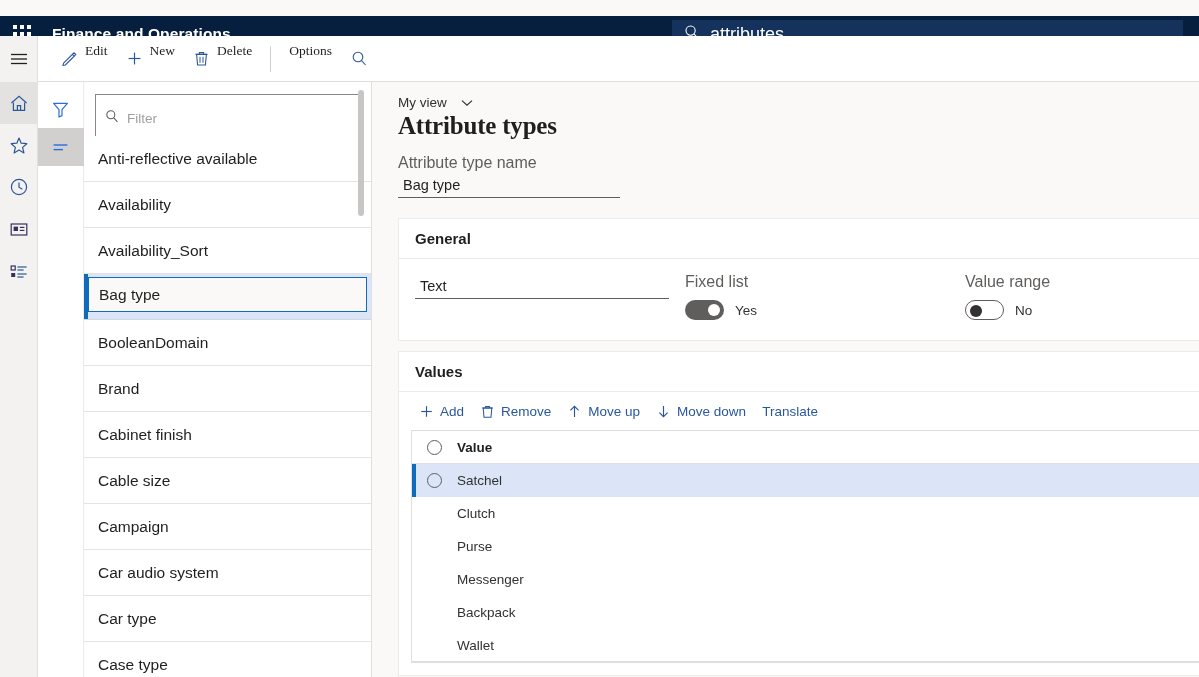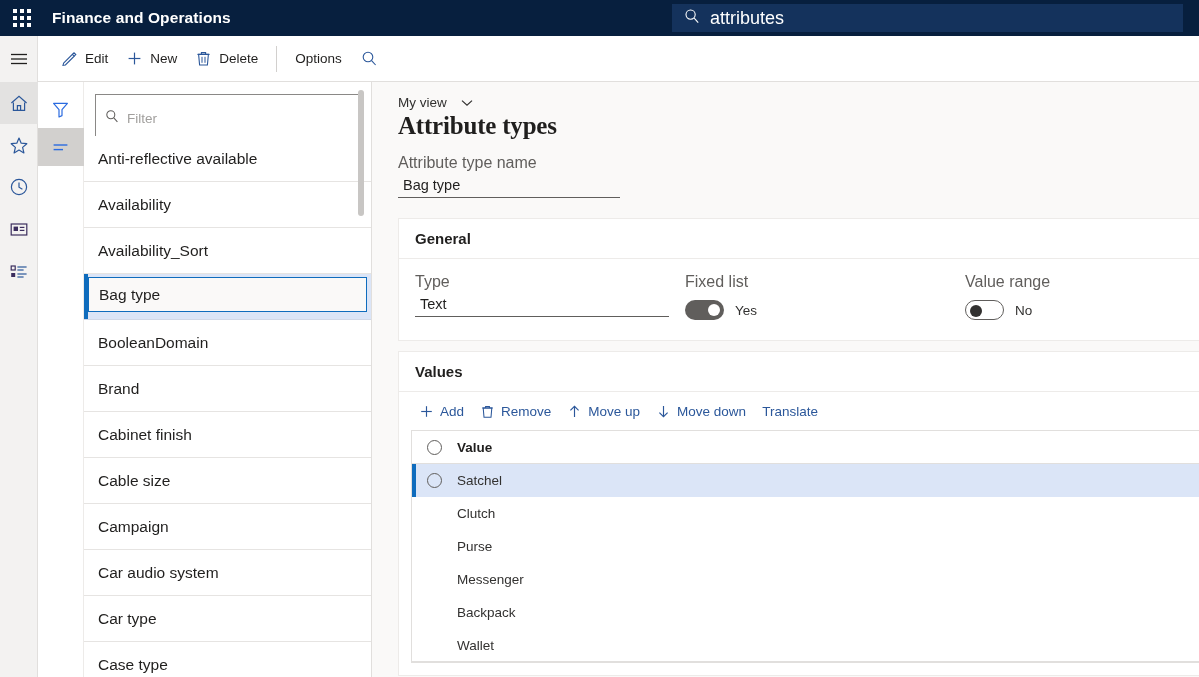--- a/index.html
+++ b/index.html
@@ -7,21 +7,21 @@
   html, body {
     width: 1199px; height: 677px;
     font-family: "Liberation Sans", sans-serif;
     background: #faf9f8;
     overflow: hidden;
   }
   body { position: relative; }
 
   
   #appbar {
-    position: absolute; left: 0; top: 0; width: 1199px; height: 36px;
+    position: absolute; left: 0; top: 16px; width: 1199px; height: 36px;
     background: #071F3E;
     display: flex; align-items: center;
   }
   #waffle {
     width: 36px; height: 36px; margin-left: 4px;
     display: flex; align-items: center; justify-content: center;
     cursor: pointer;
   }
   #waffle .grid {
     display: grid; grid-template-columns: repeat(3, 4px);
@@ -40,22 +40,22 @@
   #searchbox .mag { margin-right: 10px; display: block; }
   #search-text { color: #ffffff; font-size: 18px; }
 
   
   #commandbar {
     position: absolute; left: 38px; top: 36px; width: 1161px; height: 46px;
     background: #ffffff; border-bottom: 1px solid #e1dfdd;
     display: flex; align-items: center; padding-left: 14px;
   }
   .cmd {
-    display: flex; align-items: center; height: 32px; padding: 0 9px;
-    font-size: 13.5px; color: #201f1e; cursor: pointer; white-space: nowrap;
+    display: flex; height: 32px; padding: 0 9px;
+    font-size: 13.5px; color: #201f1e; cursor: pointer; white-space: nowrap; font-family: Liberation Serif, serif;
   }
   .cmd .ci { margin-right: 7px; display: flex; align-items: center; }
   .cmd-sep {
     width: 1px; height: 26px; background: #d2d0ce; margin: 0 9px;
   }
   #cmd-search { padding: 0 10px; }
 
   
   #navrail {
     position: absolute; left: 0; top: 36px; width: 38px; height: 641px;
@@ -408,21 +408,20 @@
 
   <div id="attrname-field">
     <div class="fieldlabel">Attribute type name</div>
     <div class="textinput">Bag type</div>
   </div>
 
   <div class="card" id="general-card">
     <div class="card-header">General</div>
     <div id="general-body">
       <div class="gcol" id="col-type">
-        <div class="fieldlabel">Type</div>
         <div class="textinput">Text</div>
       </div>
       <div class="gcol" id="col-fixed">
         <div class="fieldlabel">Fixed list</div>
         <div class="toggle-row">
           <div class="toggle on">
               <span class="knob"></span>
             </div>
           <span class="toggle-label">Yes</span>
         </div>

